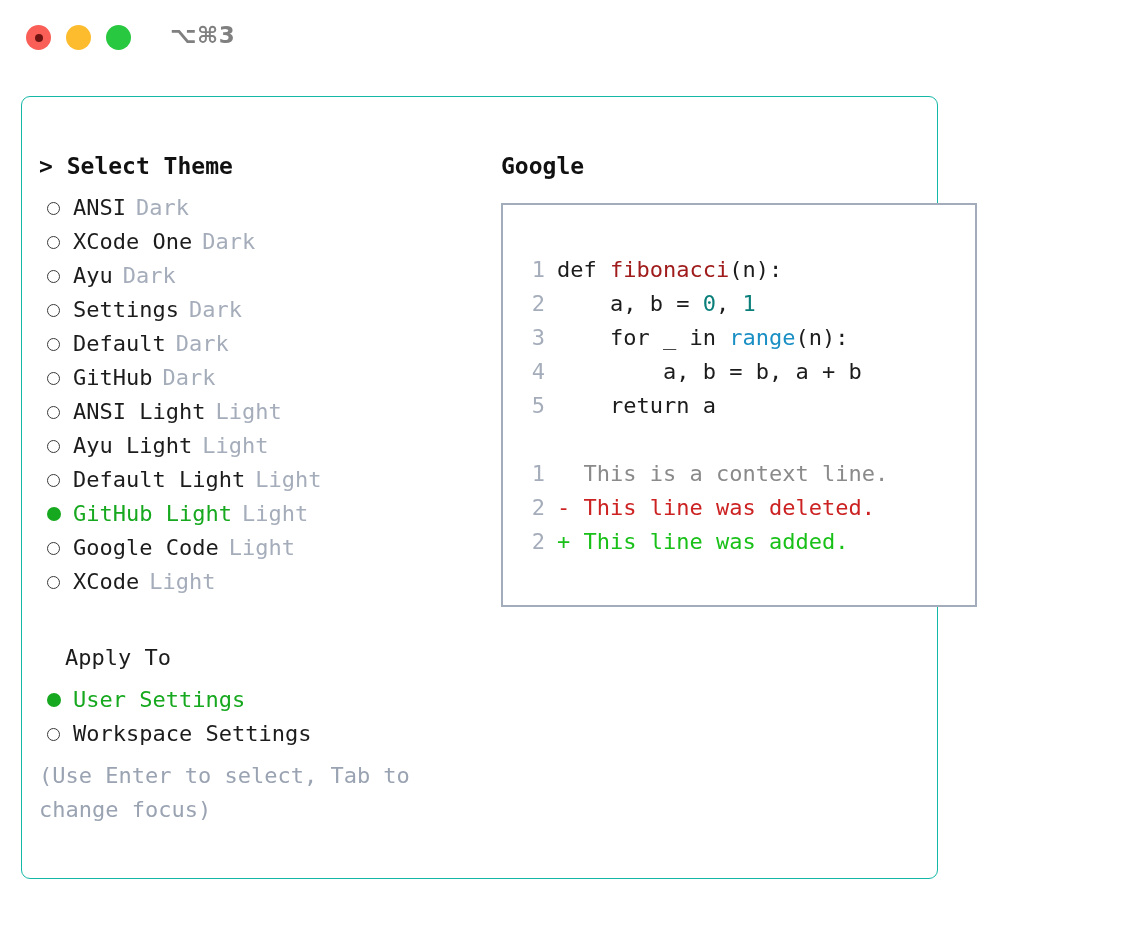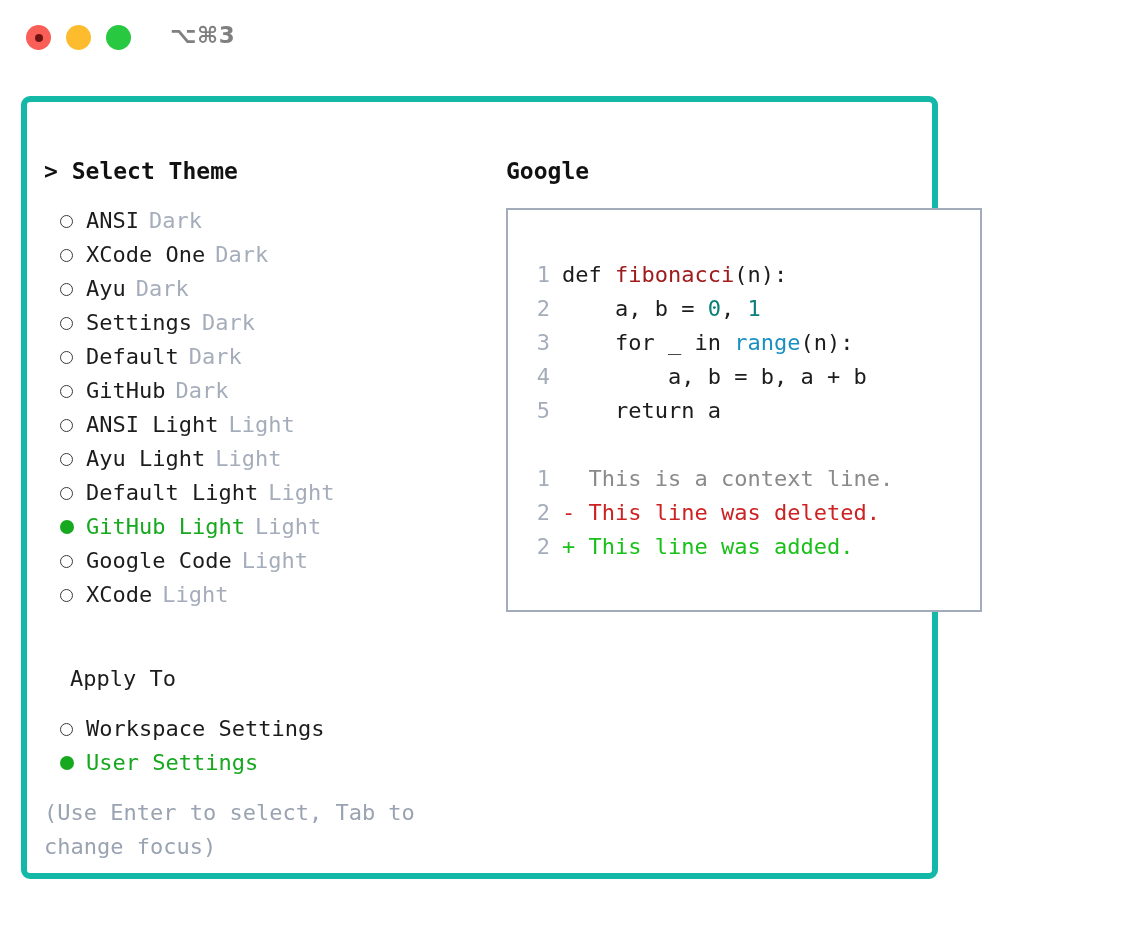--- a/index.html
+++ b/index.html
@@ -71,21 +71,21 @@
     white-space: pre;
   }
 
   
   .panel {
     position: absolute;
     left: 21px;
     top: 96px;
     width: 917px;
     height: 783px;
-    border: 6px solid #14b8a6;
+    border: 1px solid #14b8a6;
     border-radius: 9px;
     box-sizing: border-box;
     background: #ffffff;
   }
 
   .columns {
     position: absolute;
     left: 0; top: 0;
     width: 100%; height: 100%;
   }
@@ -97,21 +97,21 @@
     top: 52px;
     width: 440px;
   }
   .section-title {
     font-size: 23px;
     font-weight: bold;
     color: #111111;
     line-height: 34px;
     white-space: pre;
   }
-  .list { margin: 16px; padding: 0; }
+  .list { margin: 8px; padding: 0; }
   .row {
     display: flex;
     align-items: baseline;
     height: 34px;
     line-height: 34px;
     font-size: 22px;
     white-space: pre;
   }
   .marker {
     width: 26px;
@@ -238,22 +238,22 @@
             <div class="row selected"><span class="marker"><span class="dot-filled"></span></span><span class="row-label">GitHub Light</span><span class="row-tag">Light</span></div>
             <div class="row"><span class="marker"><span class="dot-empty"></span></span><span class="row-label">Google Code</span><span class="row-tag">Light</span></div>
             <div class="row"><span class="marker"><span class="dot-empty"></span></span><span class="row-label">XCode</span><span class="row-tag">Light</span></div>
           </div>
 
         <div class="group-gap"></div>
 
         <div class="subsection-title">Apply To</div>
 
         <div class="list" id="apply-list">
+            <div class="row selected"><span class="marker"><span class="dot-filled"></span></span><span class="row-label">User Settings</span></div>
             <div class="row"><span class="marker"><span class="dot-empty"></span></span><span class="row-label">Workspace Settings</span></div>
-            <div class="row selected"><span class="marker"><span class="dot-filled"></span></span><span class="row-label">User Settings</span></div>
           </div>
 
         <div class="hint">(Use Enter to select, Tab to change focus)</div>
       </div>
 
       <div class="right-col">
         <div class="preview-title">Google</div>
         <div class="preview-box">
           <div class="code" id="code-block"><div class="code-line"><span class="lineno">1</span><span class="code-text">def </span><span class="tok-fn">fibonacci</span><span class="code-text">(n):</span></div><div class="code-line"><span class="lineno">2</span><span class="code-text">    a, b = </span><span class="tok-num">0</span><span class="code-text">, </span><span class="tok-num">1</span></div><div class="code-line"><span class="lineno">3</span><span class="code-text">    for _ in </span><span class="tok-call">range</span><span class="code-text">(n):</span></div><div class="code-line"><span class="lineno">4</span><span class="code-text">        a, b = b, a + b</span></div><div class="code-line"><span class="lineno">5</span><span class="code-text">    return a</span></div><div class="blank-line"></div><div class="code-line"><span class="lineno">1</span><span class="diff-ctx"> </span><span class="diff-ctx"> This is a context line.</span></div><div class="code-line"><span class="lineno">2</span><span class="diff-del">-</span><span class="diff-del"> This line was deleted.</span></div><div class="code-line"><span class="lineno">2</span><span class="diff-add">+</span><span class="diff-add"> This line was added.</span></div></div>
         </div>

